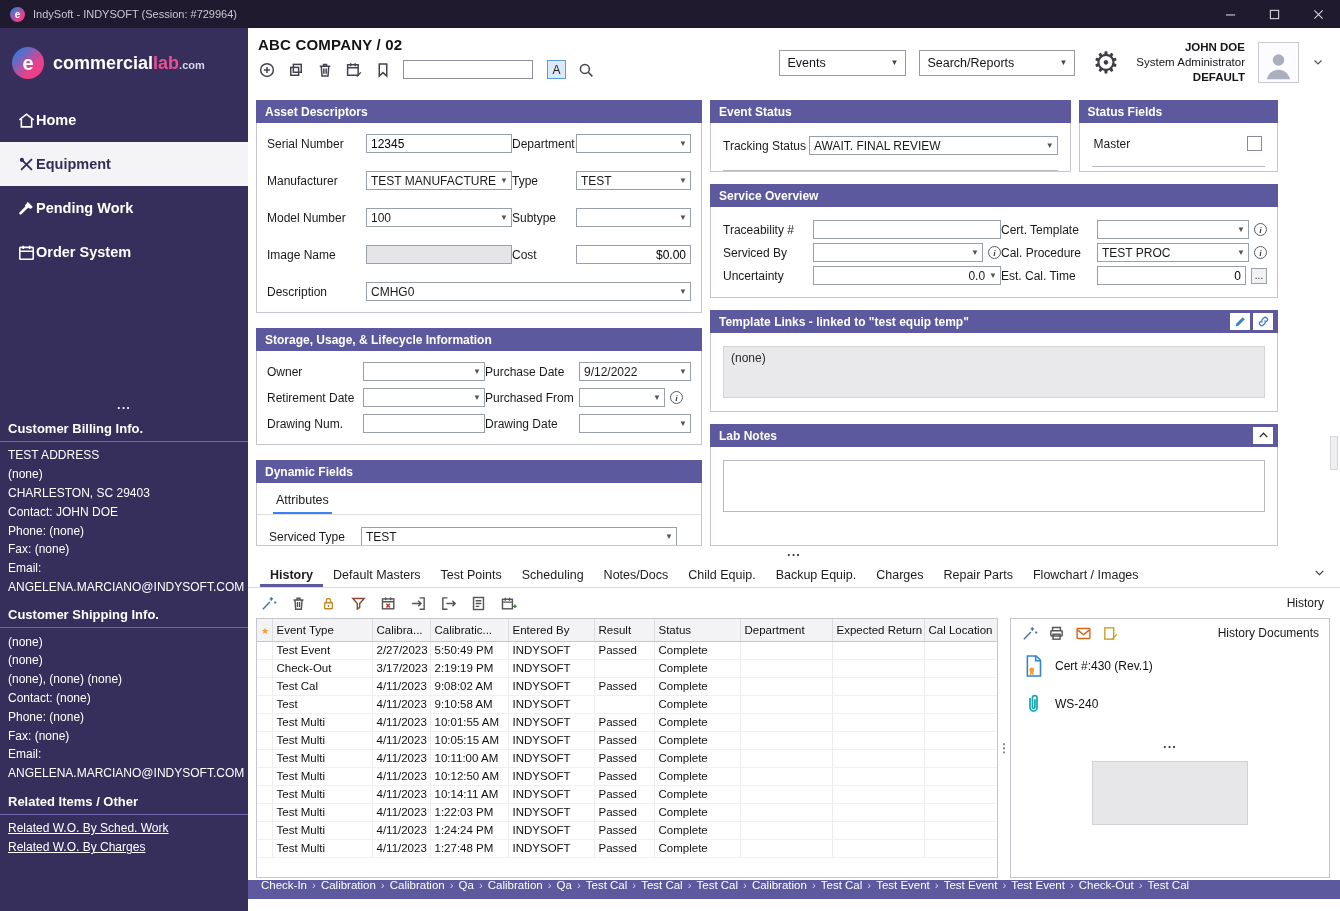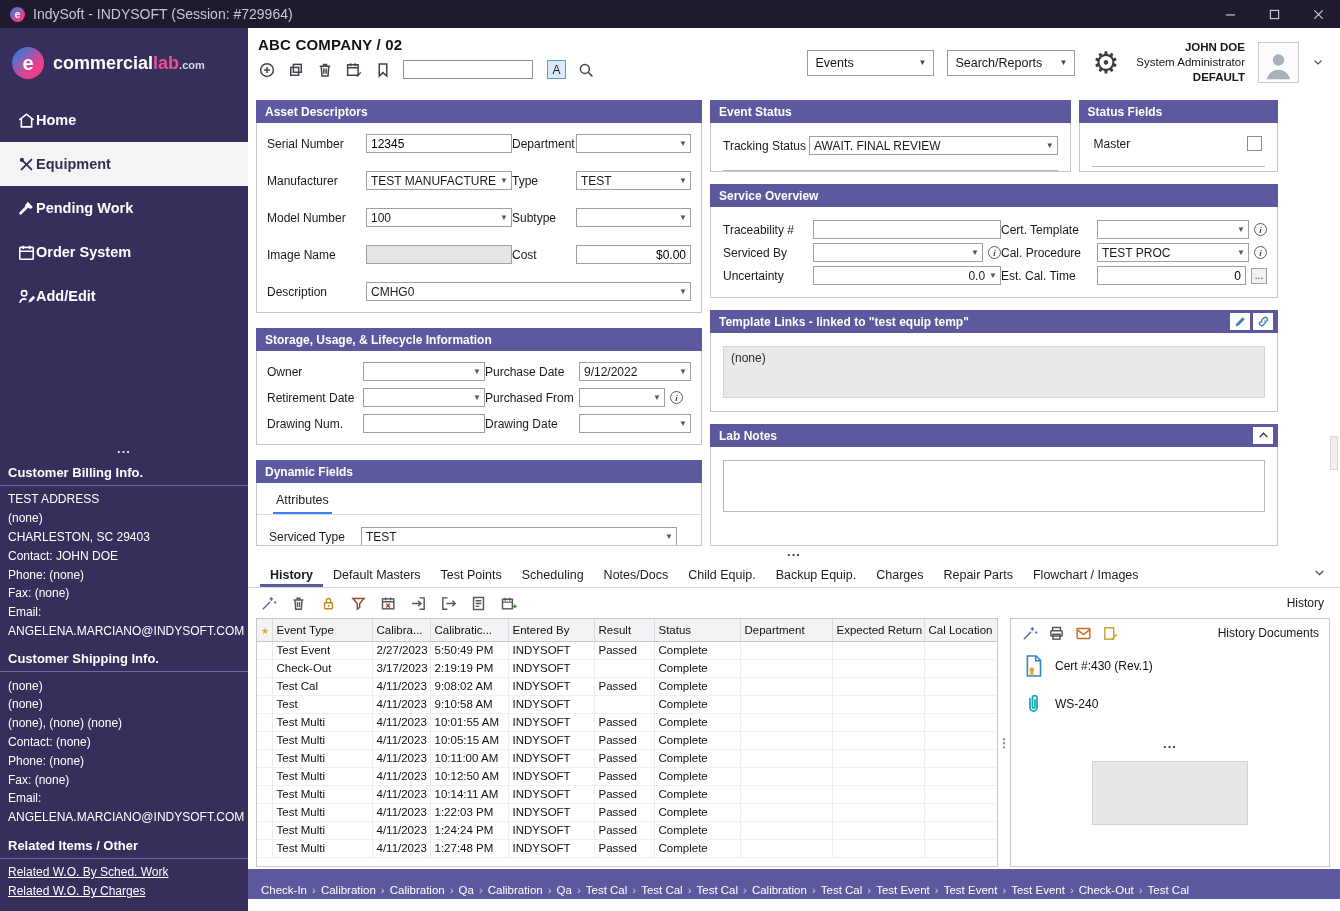--- a/index.html
+++ b/index.html
@@ -1,21 +1,21 @@
 <!DOCTYPE html>
 <html><head>
 <meta charset="utf-8">
 <style>
   * { box-sizing: border-box; }
   body { width:1340px; height:911px; margin:0; font-family:"Liberation Sans",sans-serif; overflow:hidden; background:#fff; }
 
   
   .titlebar { height:28px; background:#201a2e; display:flex; align-items:center; gap:8px; padding-left:10px; }
   .tb-logo { width:15px; height:15px; border-radius:50%; background:linear-gradient(135deg,#3b78d8 15%,#e9408a 70%); color:#fff; font-size:10px; font-weight:bold; display:flex; align-items:center; justify-content:center; flex:none; }
-  .tb-title { color:#c9c6d4; font-size:14px; }
+  .tb-title { color:#c9c6d4; font-size:11px; }
   .tb-controls { margin-left:auto; display:flex; height:100%; }
   .wc { width:44px; height:100%; display:flex; align-items:center; justify-content:center; color:#d5d2de; }
   .wc svg { width:11px; height:11px; }
 
   .app { display:flex; height:883px; }
 
   
   .sidebar { width:248px; flex:none; background:#362e5b; color:#fff; display:flex; flex-direction:column; overflow:hidden; }
   .sb-logo { display:flex; align-items:center; gap:9px; padding:19px 12px 15px; }
   .sb-mark { width:32px; height:32px; border-radius:50%; background:linear-gradient(135deg,#3b78d8 15%,#e9408a 65%); display:flex; align-items:center; justify-content:center; font-size:20px; font-weight:bold; color:#fff; flex:none; }
@@ -115,21 +115,21 @@
   td { height:18px; border-right:1px solid #ececef; border-bottom:1px solid #f0f0f2; padding:0 4px; overflow:hidden; white-space:nowrap; }
   .star-glyph { color:#f0a028; font-size:9px; }
   .grid-handle { width:12px; flex:none; display:flex; align-items:center; justify-content:center; color:#777; font-size:12px; font-weight:bold; }
   .docs { width:320px; flex:none; border:1px solid #c6c6cd; background:#fff; display:flex; flex-direction:column; }
   .docs-toolbar { height:28px; flex:none; display:flex; align-items:center; gap:10px; padding:0 10px; }
   .docs-label { margin-left:auto; font-size:12px; color:#1a1a1a; }
   .doc { display:flex; align-items:center; gap:11px; padding:7px 12px; font-size:12px; color:#101010; }
   .dicon svg { width:21px; height:24px; display:block; }
   .docs-splitter { text-align:center; color:#3c3c44; font-weight:bold; letter-spacing:1px; font-size:13px; line-height:10px; margin-top:16px; }
   .docs-box { width:156px; height:64px; margin:12px auto 8px; background:#e7e7e9; border:1px solid #d2d2d5; flex:none; }
-  .flowbar { height:19px; flex:none; background:#5c599e; display:flex; align-items:flex-start; padding:15px 8px; color:#fff; font-size:11.5px; overflow:hidden; margin-top:2px; white-space:nowrap; }
+  .flowbar { height:19px; flex:none; background:#5c599e; display:flex; align-items:flex-end; padding:8px 8px; color:#fff; font-size:11.5px; overflow:hidden; margin-top:2px; white-space:nowrap; }
   .fitem { padding:0 5px; }
   .fsep { color:#cfcde8; }
   .bottom-pad { height:12px; flex:none; }
 </style>
 </head>
 <body>
 
 <div class="titlebar">
   <span class="tb-logo">e</span>
   <span class="tb-title">IndySoft - INDYSOFT (Session: #729964)</span>
@@ -183,28 +183,20 @@
           </svg>
         <span>Pending Work</span>
       </div>
       <div class="nav-item">
         <svg viewBox="0 0 24 24" fill="none" stroke="currentColor" stroke-width="2">
             <rect x="3.5" y="5.5" width="17" height="15" rx="1"></rect>
             <path d="M3.5 10.5h17M8 3.5v4M16 3.5v4"></path>
           </svg>
         <span>Order System</span>
       </div>
-      <div class="nav-item">
-        <svg viewBox="0 0 24 24" fill="none" stroke="currentColor" stroke-width="2">
-            <circle cx="9" cy="8" r="3.4"></circle>
-            <path d="M3.5 20c1.2-3.4 3.4-5 5.5-5 1 0 2 .3 3 .9"></path>
-            <path d="M14.5 19.5l1-3.5 5-5 2.5 2.5-5 5z" fill="currentColor" stroke="none"></path>
-          </svg>
-        <span>Add/Edit</span>
-      </div>
     </nav>
     <div class="sb-splitter">...</div>
     <div>
         <div class="sb-section">
           <div class="sb-header">Customer Billing Info.</div>
           <div class="sb-line">TEST ADDRESS</div>
           <div class="sb-line">(none)</div>
           <div class="sb-line">CHARLESTON, SC  29403</div>
           <div class="sb-line">Contact:  JOHN DOE</div>
           <div class="sb-line">Phone:  (none)</div>
@@ -273,21 +265,21 @@
               <circle cx="10.5" cy="10.5" r="6"></circle>
               <path d="M15 15l5.5 5.5"></path>
             </svg>
           </span>
       </div>
       <div class="tb-right">
         <div class="dd-select" style="width:127px">
           <span>Events</span>
             <span class="car">▼</span>
         </div>
-        <div class="dd-select" style="width:128px">
+        <div class="dd-select" style="width:156px">
           <span>Search/Reports</span>
             <span class="car">▼</span>
         </div>
         <span class="gear">⚙</span>
         <div class="user-block">
           <div class="user-name">JOHN DOE</div>
           <div>System Administrator</div>
           <div class="user-profile">DEFAULT</div>
         </div>
         <div class="avatar">

